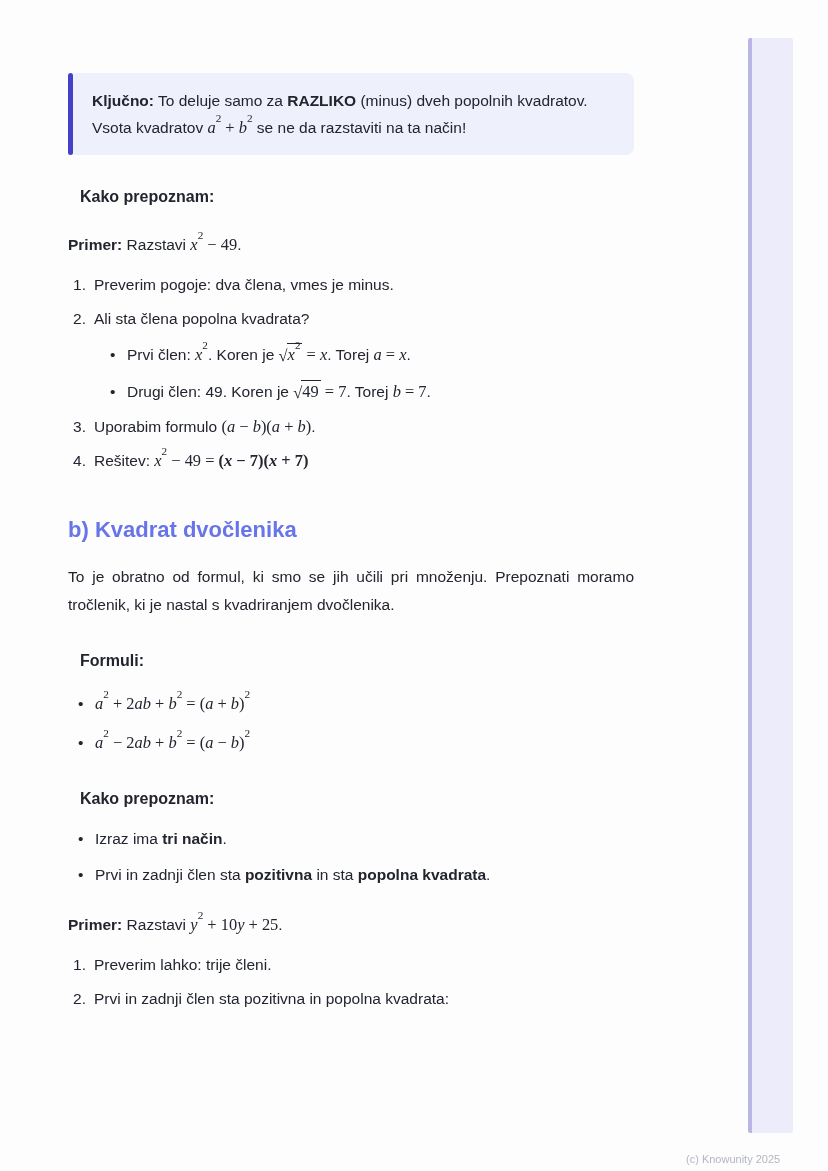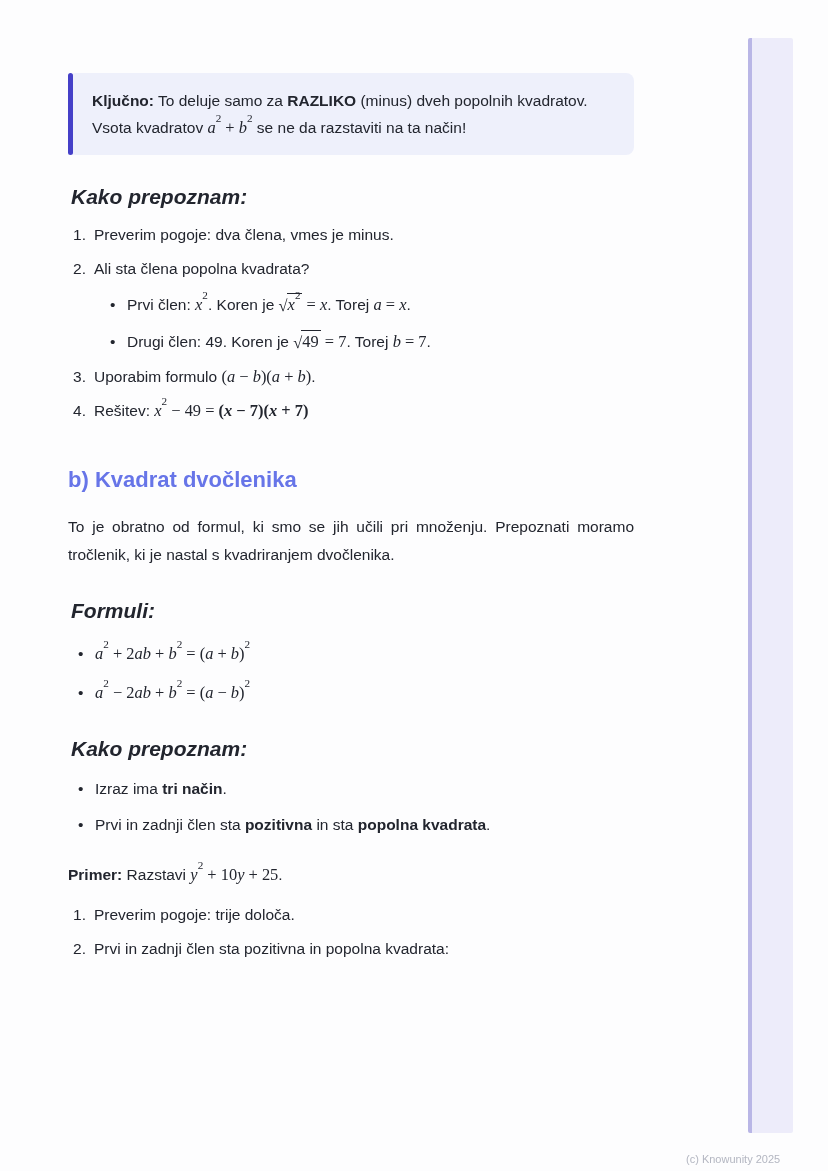--- a/index.html
+++ b/index.html
@@ -7,21 +7,21 @@
         font-family:"Liberation Sans",sans-serif;color:var(--text,#22252e);}
   .content{position:absolute;left:68px;top:73px;width:566px;font-size:15.5px;line-height:28px;}
 
   
   .callout{position:relative;background:var(--callout-bg,#eef0fb);border-radius:8px;
            padding:14px 20px 14px 24px;}
   .callout-bar{position:absolute;left:0;top:0;bottom:0;width:5px;border-radius:6px;
                background:var(--accent,#4540c8);}
   .callout p{margin:0;line-height:27px;}
 
-  .h4{font-weight:700;font-size:21px;line-height:24px;margin:30px 3px 0;font-style:italic;}
+  .h4{font-weight:700;font-size:16px;line-height:24px;margin:30px 12px 0;}
   h2.blue{color:var(--heading,#6775e8);font-size:22px;line-height:26px;font-weight:700;margin:42px 0 0;}
   p{margin:0;}
   .para{margin-top:20px;}
   .primer{margin-top:22px;}
   .jst{text-align:justify;}
 
   ul.blist{list-style:none;margin:14px 0 0;padding:0 0 0 10px;}
   ul.blist>li{position:relative;padding-left:17px;margin-bottom:8px;line-height:28px;}
   ul.blist>li::before{content:"•";position:absolute;left:0;top:0;}
 
@@ -60,20 +60,21 @@
   <div class="content">
 
     <div class="callout">
       <div class="callout-bar"></div>
       <p><strong>Ključno:</strong> To deluje samo za <strong>RAZLIKO</strong> (minus) dveh popolnih kvadratov. Vsota kvadratov <span class="math"><i>a</i><sup>2</sup> + <i>b</i><sup>2</sup></span> se ne da razstaviti na ta način!</p>
     </div>
 
     <p class="h4">Kako prepoznam:</p>
 
 
+    <p class="primer"><strong>Primer:</strong> Razstavi <span class="math"><i>x</i><sup>2</sup> − 49</span>.</p>
 
     <ol class="steps">
       <li>
         <span>Preverim pogoje: dva člena, vmes je minus.</span>
       </li>
       <li>
         <span>Ali sta člena popolna kvadrata?</span>
         <ul class="sub">
           <li>Prvi člen: <span class="math"><i>x</i><sup>2</sup></span>. Koren je <span class="math"><span class="sqrt"><span class="rdx">√</span><span class="rad"><i>x</i><sup>2</sup></span></span> = <i>x</i></span>. Torej <span class="math"><i>a</i> = <i>x</i></span>.</li>
           <li>Drugi člen: 49. Koren je <span class="math"><span class="sqrt"><span class="rdx">√</span><span class="rad">49</span></span> = 7</span>. Torej <span class="math"><i>b</i> = 7</span>.</li>
@@ -102,21 +103,21 @@
 
     <ul class="blist">
       <li>Izraz ima <strong>tri način</strong>.</li>
       <li>Prvi in zadnji člen sta <strong>pozitivna</strong> in sta <strong>popolna kvadrata</strong>.</li>
     </ul>
 
     <p class="primer"><strong>Primer:</strong> Razstavi <span class="math"><i>y</i><sup>2</sup> + 10<i>y</i> + 25</span>.</p>
 
     <ol class="steps">
       <li>
-        <span>Preverim pogoje: trije določa.</span>
+        <span>Preverim lahko: trije členi.</span>
       </li>
       <li>
         <span>Prvi in zadnji člen sta pozitivna in popolna kvadrata:</span>
         
       </li>
     </ol>
 
   </div>
 
   <div class="edge-strip"></div>

